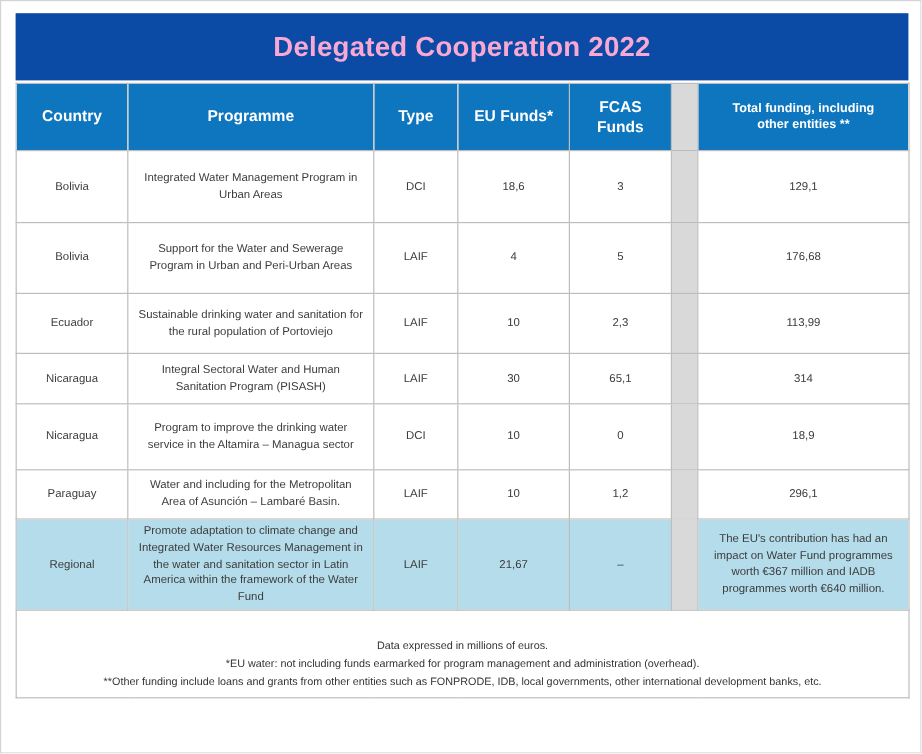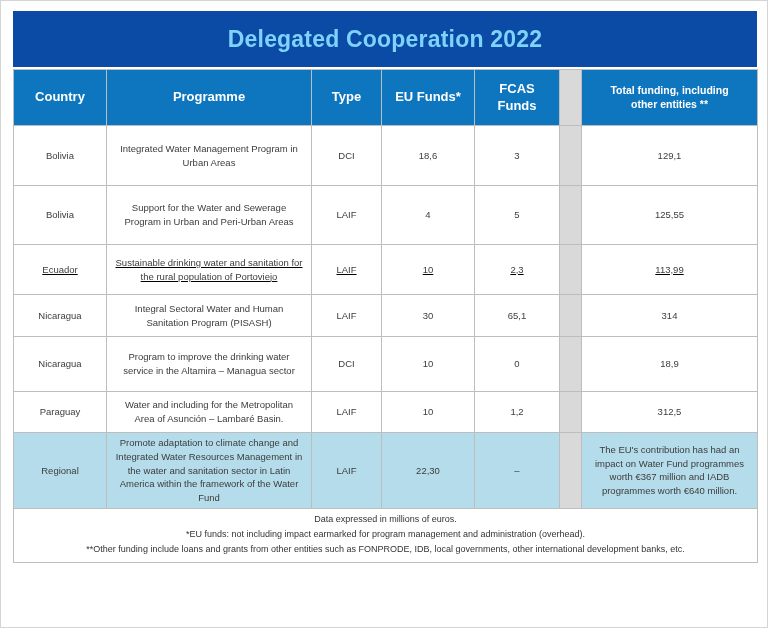--- a/index.html
+++ b/index.html
@@ -4,21 +4,21 @@
 <style>
   html,body { margin:0; padding:0; background:#ffffff; }
   .canvas {
     width:768px; height:628px; box-sizing:border-box;
     border:1px solid #d4d4d4; background:#ffffff;
     padding:10px 12px 0 12px;
     font-family:"Liberation Sans", sans-serif;
   }
   .title-bar {
     width:744px; height:56px; box-sizing:border-box;
-    background:#0b4ba6; color:#7dd3fc;
+    background:#0b4ba6; color:#f9a8d4;
     display:flex; align-items:center; justify-content:center;
     font-size:23px; font-weight:bold; letter-spacing:0.2px;
     margin-bottom:2px;
   }
   table.coop-table {
     width:744px; border-collapse:collapse; table-layout:fixed;
   }
   .coop-table th, .coop-table td {
     border:1px solid #bdbdbd; text-align:center; vertical-align:middle;
     box-sizing:border-box; overflow:hidden;
@@ -31,30 +31,30 @@
   thead th.spacer { padding:0; }
   tbody td {
     font-size:9.5px; color:#3c3c3c; line-height:1.45; padding:3px 8px;
     background:#ffffff;
   }
   .spacer { background:#d9d9d9 !important; padding:0; }
   tbody tr.highlight td { background:#b5dcea; }
   tbody tr.highlight td.spacer { background:#d9d9d9 !important; }
   tbody tr:nth-child(1) { height:60px; }
   tbody tr:nth-child(2) { height:59px; }
-  tbody tr:nth-child(3) { height:50px;text-decoration:underline; }
+  tbody tr:nth-child(3) { height:50px; }
   tbody tr:nth-child(4) { height:42px; }
   tbody tr:nth-child(5) { height:55px; }
   tbody tr:nth-child(6) { height:41px; }
   tbody tr:nth-child(7) { height:66px; }
   tbody tr:nth-child(8) { height:80px; }
   tfoot td {
     text-align:left; vertical-align:top;
     font-size:9px; color:#333333; line-height:1.65;
-    padding:3px 10px 6px 10px; height:36px; background:#ffffff;
+    padding:22px 10px 6px 10px; height:36px; background:#ffffff;
   }
 </style>
 </head>
 <body>
 
 <div class="canvas">
 
   <div class="title-bar">Delegated Cooperation 2022</div>
 
   <table class="coop-table">
@@ -88,21 +88,21 @@
     <td class="spacer"></td>
     <td>129,1</td>
   </tr>
         <tr>
     <td>Bolivia</td>
     <td>Support for the Water and Sewerage Program in Urban and Peri-Urban Areas</td>
     <td>LAIF</td>
     <td>4</td>
     <td>5</td>
     <td class="spacer"></td>
-    <td>125,55</td>
+    <td>176,68</td>
   </tr>
         <tr>
     <td>Ecuador</td>
     <td>Sustainable drinking water and sanitation for the rural population of Portoviejo</td>
     <td>LAIF</td>
     <td>10</td>
     <td>2,3</td>
     <td class="spacer"></td>
     <td>113,99</td>
   </tr>
@@ -124,36 +124,36 @@
     <td class="spacer"></td>
     <td>18,9</td>
   </tr>
         <tr>
     <td>Paraguay</td>
     <td>Water and including for the Metropolitan Area of Asunción – Lambaré Basin.</td>
     <td>LAIF</td>
     <td>10</td>
     <td>1,2</td>
     <td class="spacer"></td>
-    <td>312,5</td>
+    <td>296,1</td>
   </tr>
         <tr class="highlight">
     <td>Regional</td>
     <td>Promote adaptation to climate change and Integrated Water Resources Management in the water and sanitation sector in Latin America within the framework of the Water Fund</td>
     <td>LAIF</td>
-    <td>22,30</td>
+    <td>21,67</td>
     <td>–</td>
     <td class="spacer"></td>
     <td>The EU's contribution has had an impact on Water Fund programmes worth €367 million and IADB programmes worth €640 million.</td>
   </tr>
       </tbody>
     <tfoot>
       <tr class="footnote-row">
         <td colspan="7">
           <div>Data expressed in millions of euros.</div>
-          <div>*EU funds: not including impact earmarked for program management and administration (overhead).</div>
+          <div>*EU water: not including funds earmarked for program management and administration (overhead).</div>
           <div>**Other funding include loans and grants from other entities such as FONPRODE, IDB, local governments, other international development banks, etc.</div>
         </td>
       </tr>
     </tfoot>
   </table>
 
 </div>
 
 </body></html>

